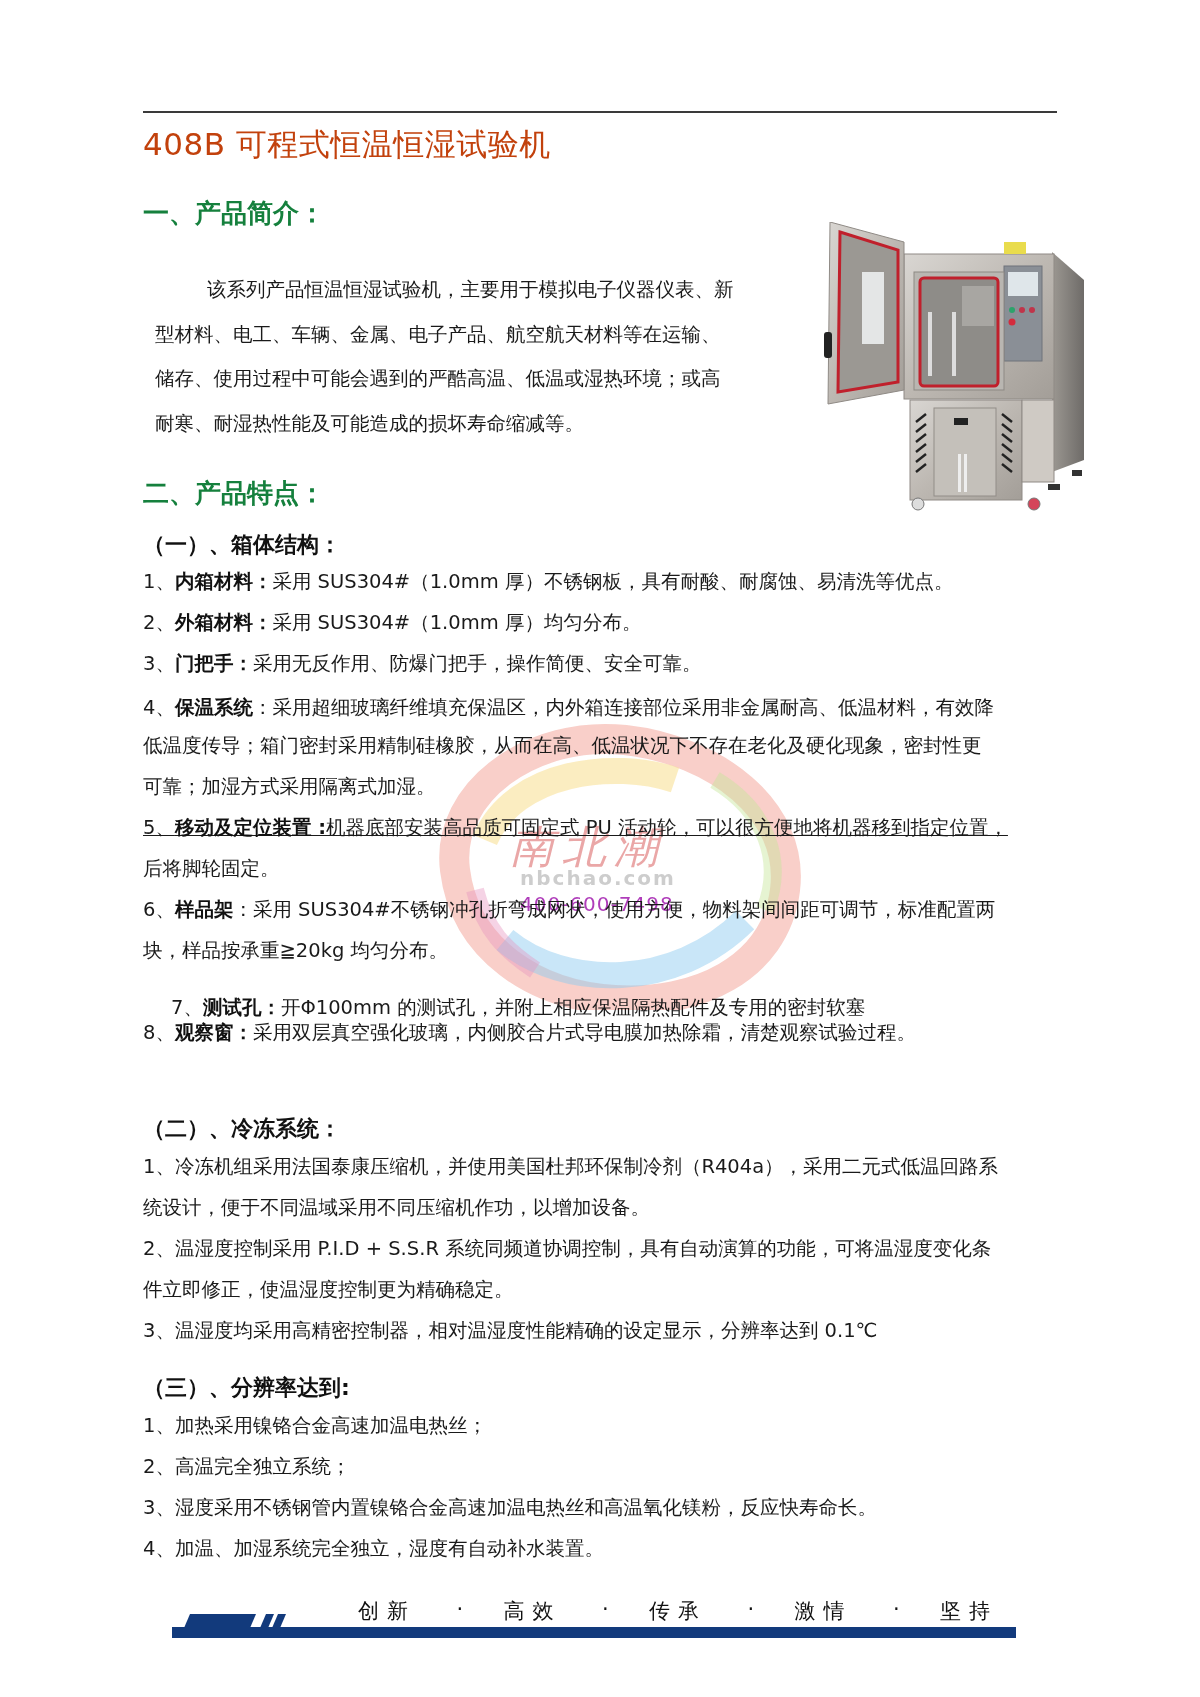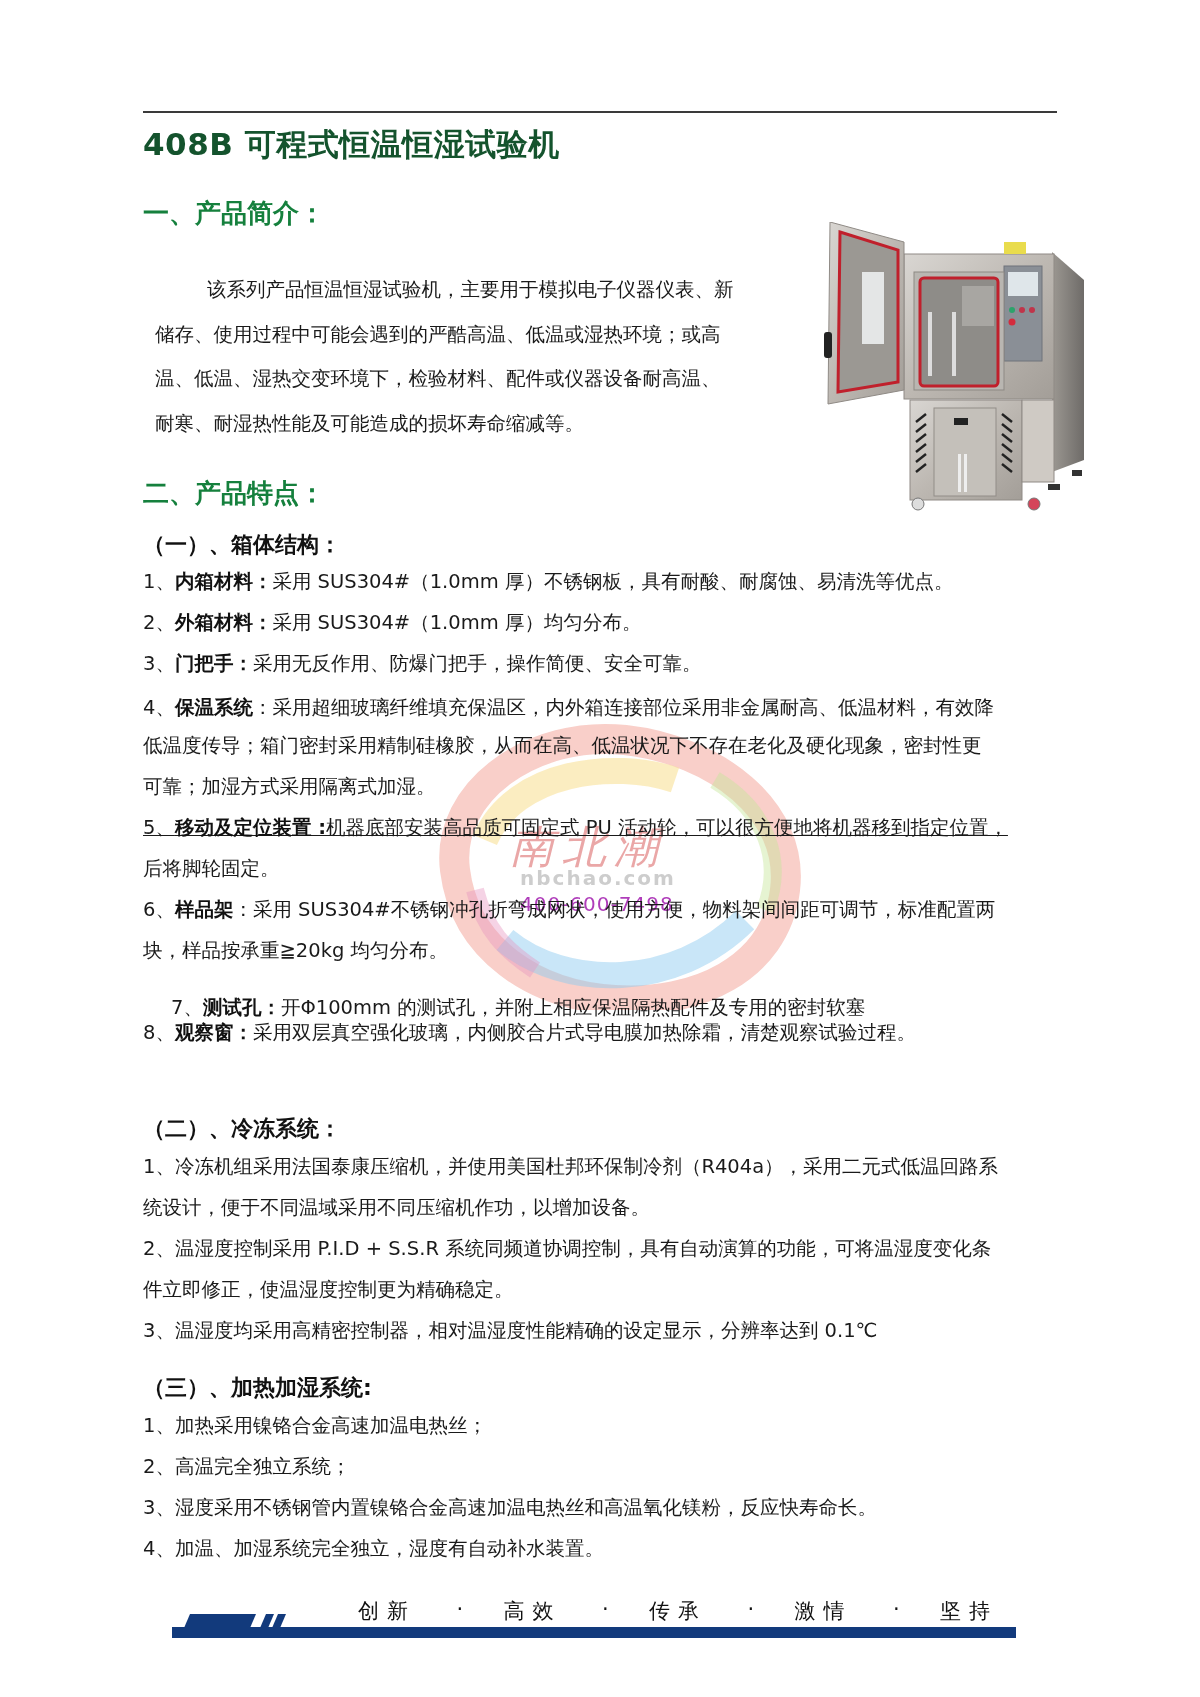--- a/index.html
+++ b/index.html
@@ -1,19 +1,19 @@
 <!DOCTYPE html>
 <html><head>
 <meta charset="utf-8">
 <style>
   html, body { margin:0; padding:0; background:#ffffff; }
   body { width:1200px; height:1697px; position:relative; overflow:hidden;
          font-family:"DejaVu Sans", "Liberation Sans", sans-serif; color:#1a1a1a; }
   .rule { position:absolute; left:143px; top:111px; width:914px; height:2px; background:#3a3a3a; }
-  .title { position:absolute; left:143px; top:124px; font-size:31px; font-weight:bold; color:#14532d; letter-spacing:0.5px; }
+  .title { position:absolute; left:143px; top:124px; font-size:31px; font-weight:normal; color:#c2410c; letter-spacing:0.5px; }
   .h1 { position:absolute; left:143px; font-size:26px; font-weight:bold; color:#15803d; }
   .h2 { position:absolute; left:143px; font-size:22px; font-weight:bold; color:#111; }
   .line { position:absolute; left:143px; font-size:19.5px; color:#1a1a1a; white-space:nowrap; }
   .line b { font-weight:bold; color:#111; }
   .intro { position:absolute; left:155px; top:268px; width:640px; font-size:19.5px; line-height:44.5px; }
   .intro p { margin:0; text-indent:52px; }
   .product { position:absolute; left:822px; top:222px; width:270px; height:292px; }
   .watermark { position:absolute; left:415px; top:720px; width:420px; height:290px; pointer-events:none; opacity:0.55; }
   .wm-text { position:absolute; left:510px; top:818px; font-size:44px; color:#e48a8a; font-family:"DejaVu Serif", serif; font-style:italic; opacity:0.75; letter-spacing:8px; }
   .wm-phone { position:absolute; left:520px; top:892px; font-size:20px; color:#a21caf; opacity:0.85; letter-spacing:1px; }
@@ -26,22 +26,22 @@
 </head>
 <body>
 
 <div class="rule"></div>
 <div class="title">408B 可程式恒温恒湿试验机</div>
 
 <div class="h1" style="top:196px;">一、产品简介：</div>
 
 <div class="intro">
   <p>该系列产品恒温恒湿试验机，主要用于模拟电子仪器仪表、新</p>
+  <div>型材料、电工、车辆、金属、电子产品、航空航天材料等在运输、</div>
   <div>储存、使用过程中可能会遇到的严酷高温、低温或湿热环境；或高</div>
-  <div>温、低温、湿热交变环境下，检验材料、配件或仪器设备耐高温、</div>
   <div>耐寒、耐湿热性能及可能造成的损坏寿命缩减等。</div>
 </div>
 
 <svg class="product" viewBox="0 0 270 292" xmlns="http://www.w3.org/2000/svg">
   <defs>
     <linearGradient id="steel" x1="0" x2="1" y1="0" y2="1">
       <stop offset="0" stop-color="#d9d6d2"></stop>
         <stop offset="0.5" stop-color="#bdb8b2"></stop>
         <stop offset="1" stop-color="#a39e98"></stop>
     </linearGradient>
@@ -129,21 +129,21 @@
 <div class="line" style="top:994px;margin-left:28px;"><span>7、</span><b>测试孔：</b><span>开Φ100mm 的测试孔，并附上相应保温隔热配件及专用的密封软塞</span></div>
 <div class="line" style="top:1019px;"><span>8、</span><b>观察窗：</b><span>采用双层真空强化玻璃，内侧胶合片式导电膜加热除霜，清楚观察试验过程。</span></div>
 
 <div class="h2" style="top:1114px;">（二）、冷冻系统：</div>
 <div class="line" style="top:1153px;">1、冷冻机组采用法国泰康压缩机，并使用美国杜邦环保制冷剂（R404a），采用二元式低温回路系</div>
 <div class="line" style="top:1194px;">统设计，便于不同温域采用不同压缩机作功，以增加设备。</div>
 <div class="line" style="top:1235px;">2、温湿度控制采用 P.I.D + S.S.R 系统同频道协调控制，具有自动演算的功能，可将温湿度变化条</div>
 <div class="line" style="top:1276px;">件立即修正，使温湿度控制更为精确稳定。</div>
 <div class="line" style="top:1317px;">3、温湿度均采用高精密控制器，相对温湿度性能精确的设定显示，分辨率达到 0.1℃</div>
 
-<div class="h2" style="top:1373px;">（三）、加热加湿系统:</div>
+<div class="h2" style="top:1373px;">（三）、分辨率达到:</div>
 <div class="line" style="top:1412px;">1、加热采用镍铬合金高速加温电热丝；</div>
 <div class="line" style="top:1453px;">2、高温完全独立系统；</div>
 <div class="line" style="top:1494px;">3、湿度采用不锈钢管内置镍铬合金高速加温电热丝和高温氧化镁粉，反应快寿命长。</div>
 <div class="line" style="top:1535px;">4、加温、加湿系统完全独立，湿度有自动补水装置。</div>
 
 <div class="footer-slogan">
   <span>创新</span>
   <span class="dot">·</span>
   <span>高效</span>
   <span class="dot">·</span>

